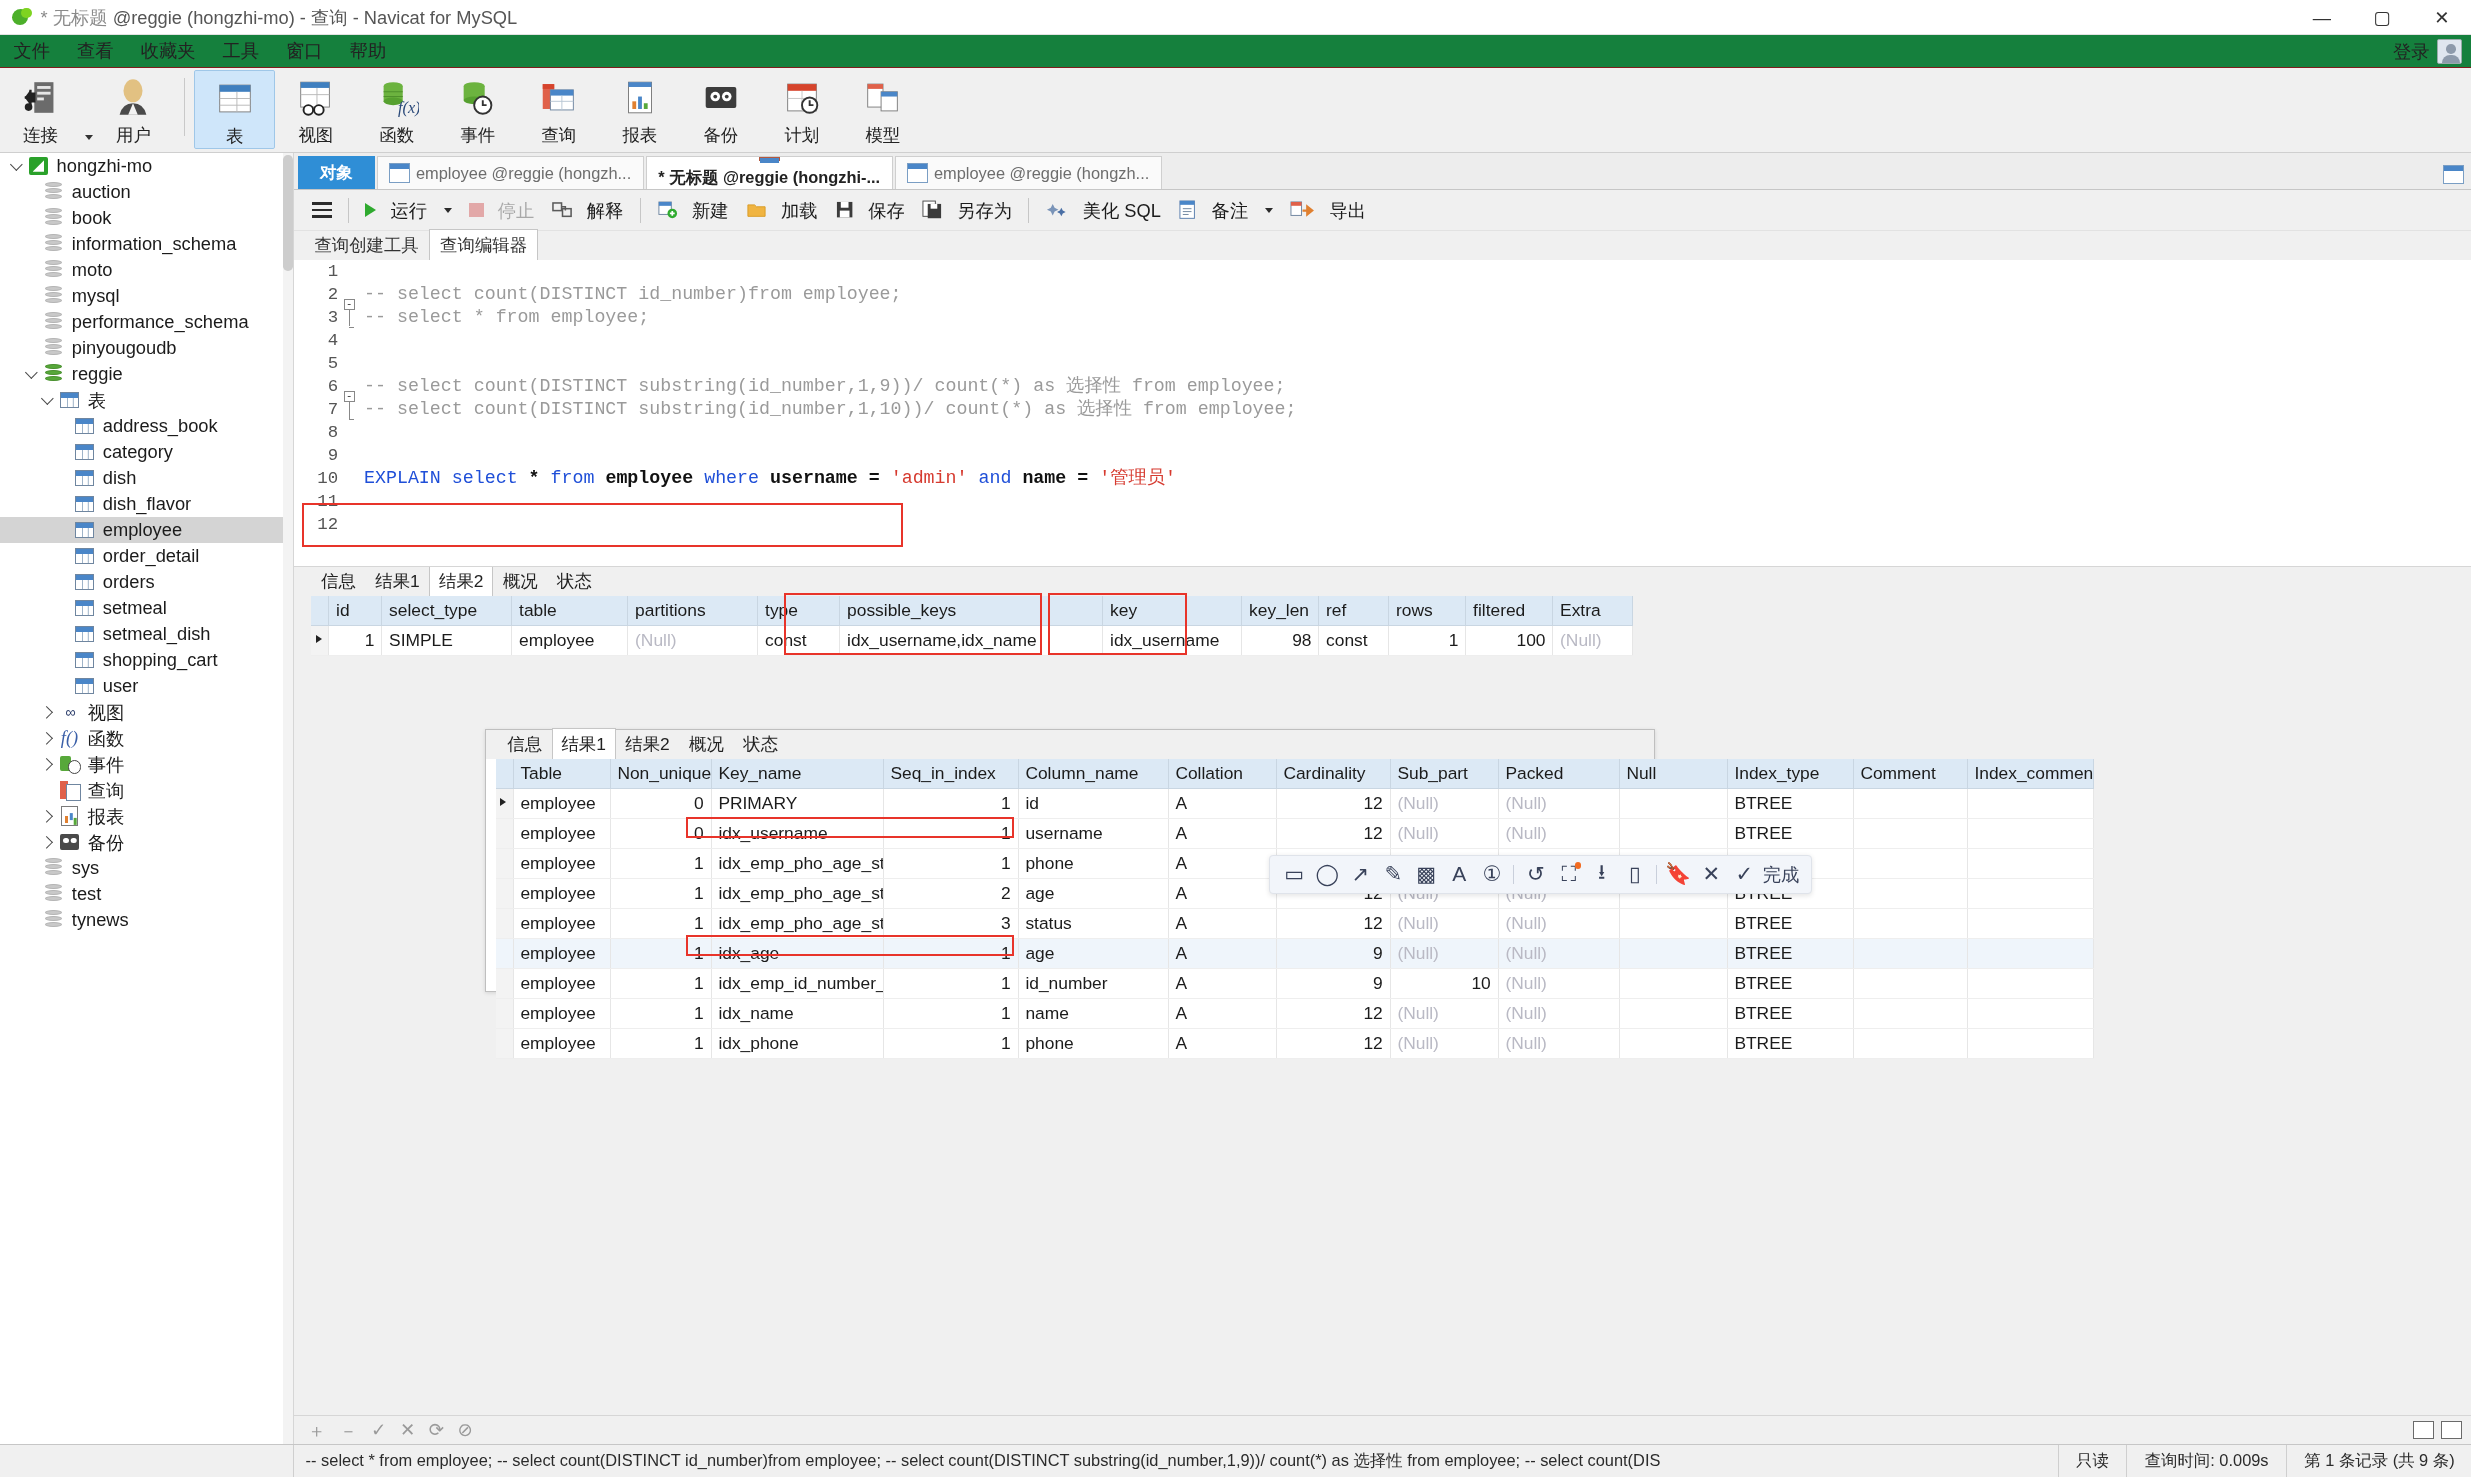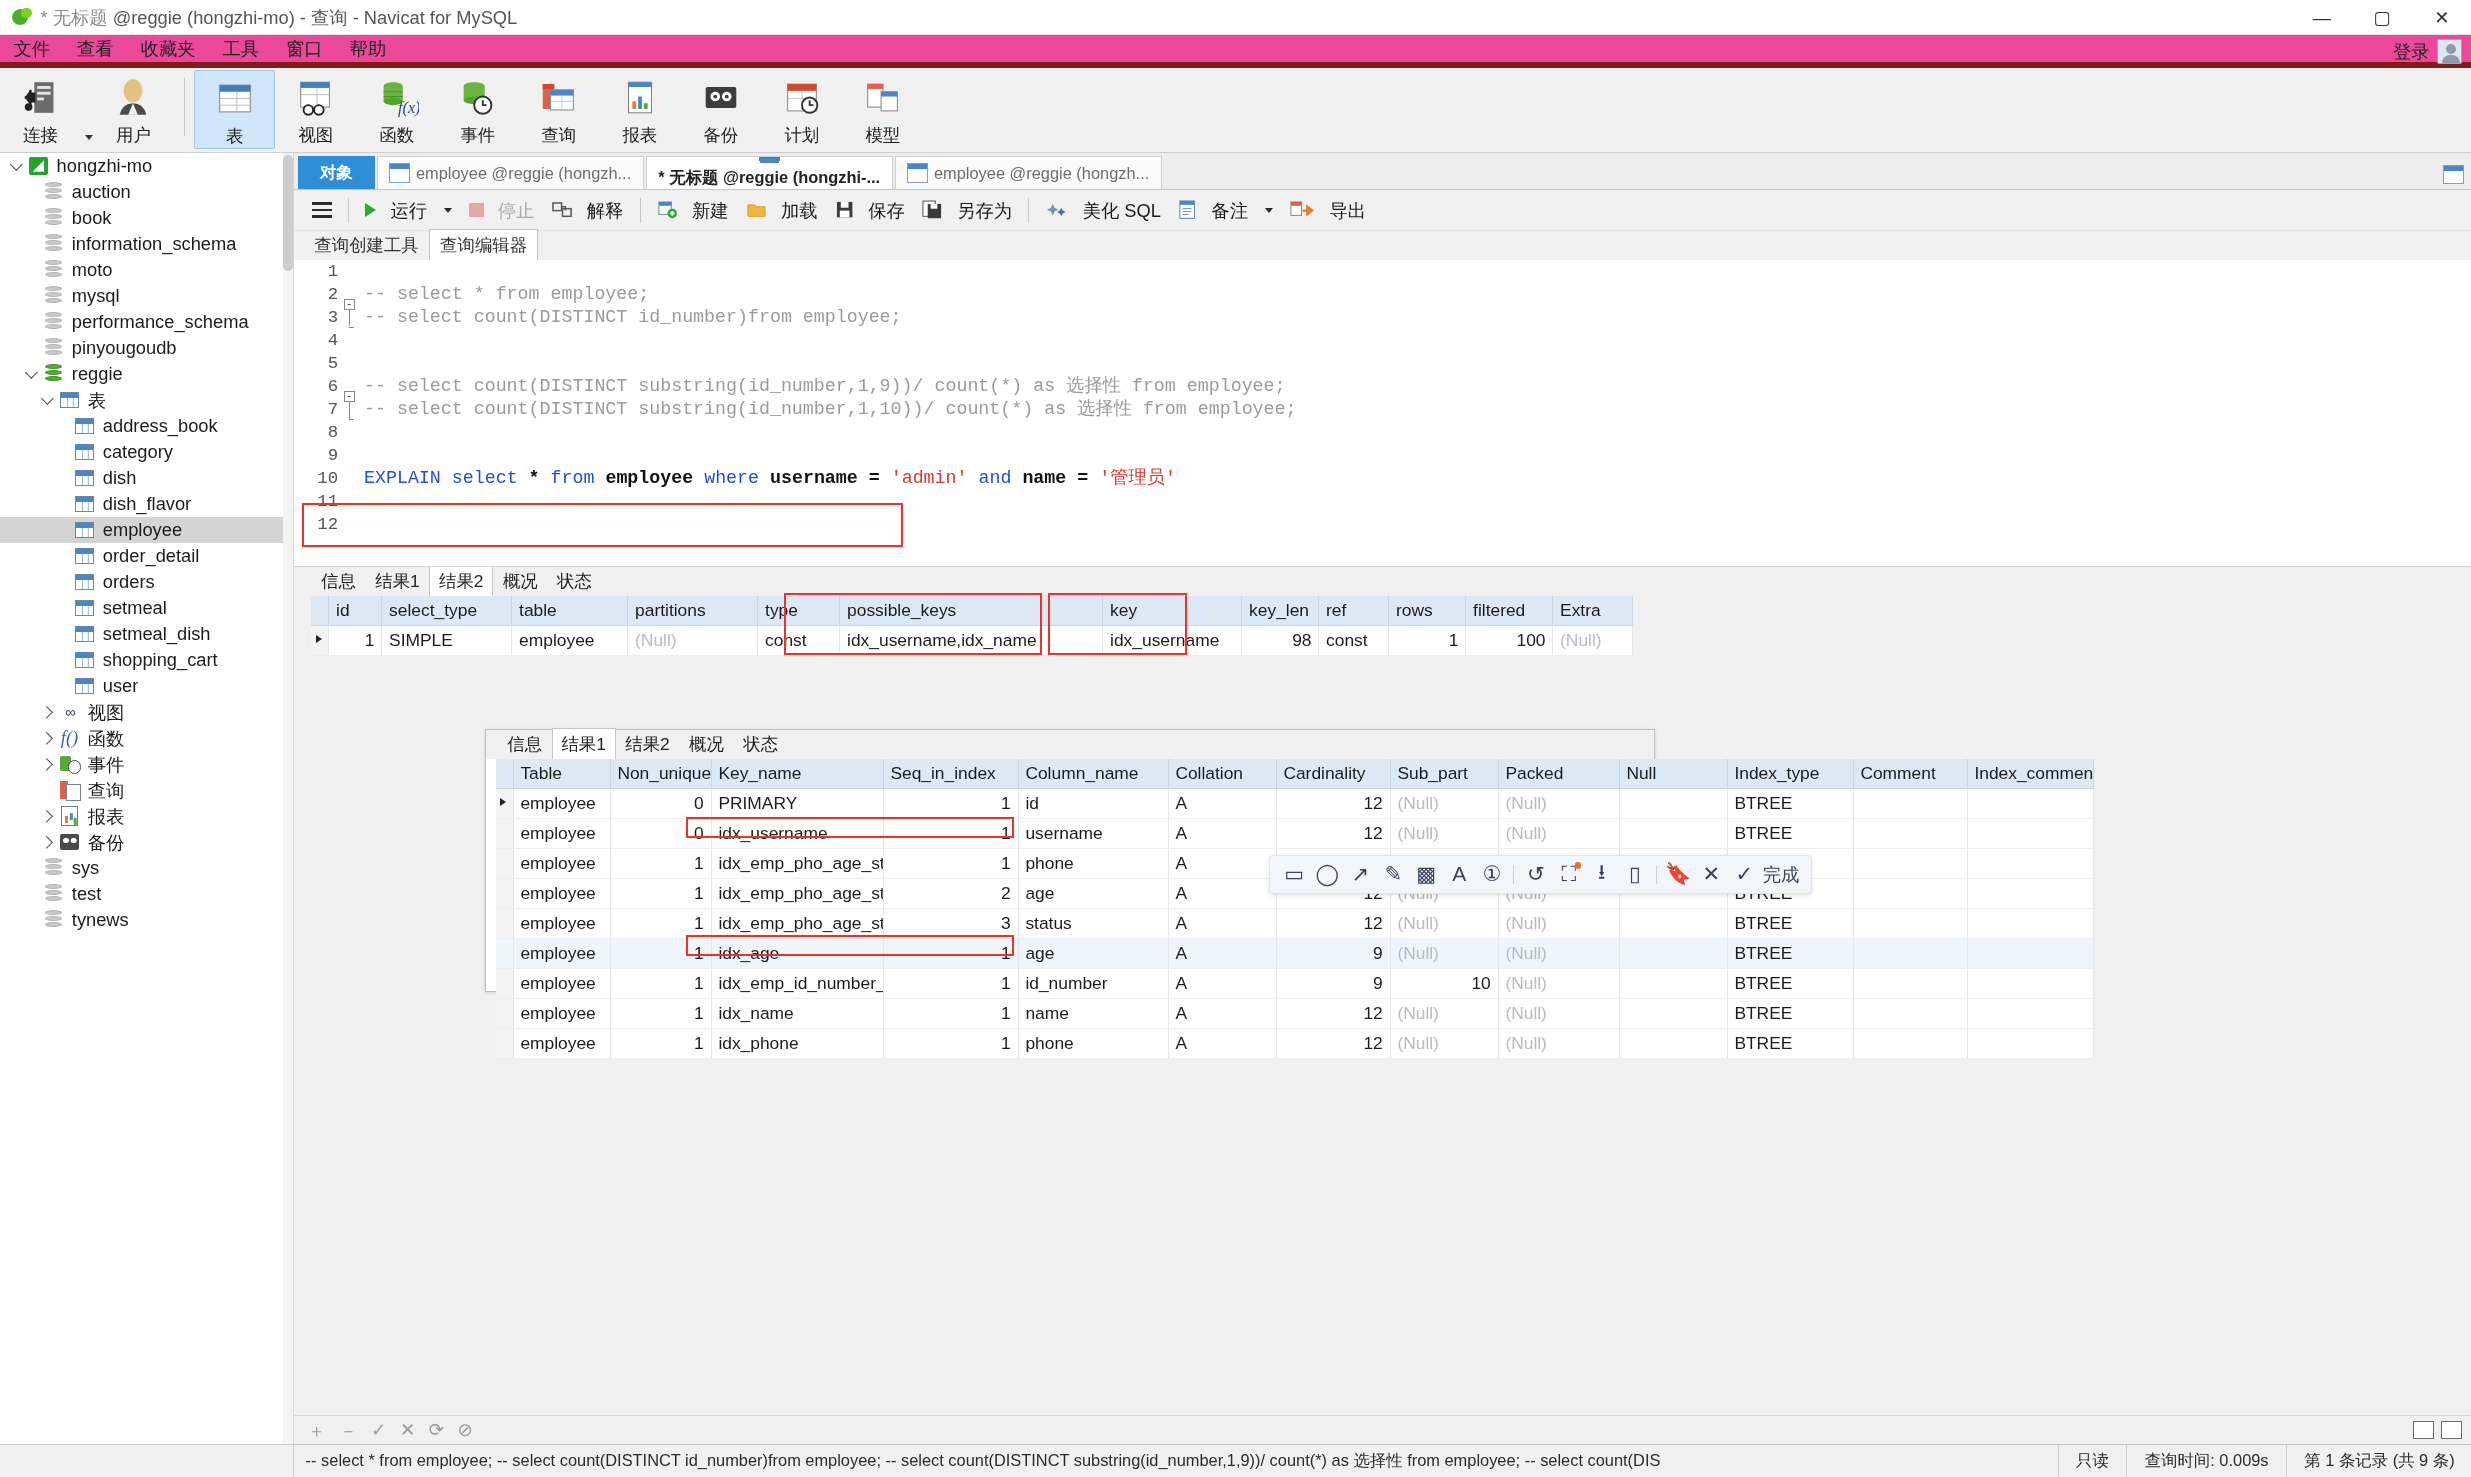--- a/index.html
+++ b/index.html
@@ -22,22 +22,22 @@
   .tb-logo { width: 25px; height: 21px; margin-left: 9.7px; margin-right: 5.8px; position: relative; }
   .tb-logo .d1 { position:absolute; left:1.9px; top:2.9px; width:16.4px; height:15.4px; background:#4caf2a; border-radius: 55% 45% 50% 50%; }
   .tb-logo .d2 { position:absolute; left:11.6px; top:1px; width:10.6px; height:10.6px; background:#7ed321; border-radius:50%; }
   .tb-title { font-size: 18.3px; color: #555; white-space: nowrap; }
   .tb-title .dim { color: #8a8a8a; }
   .win-ctrls { position: absolute; right: 0; top: 0; height: 35px; display: flex; }
   .win-btn { width: 60px; height: 35px; display:flex; align-items:center; justify-content:center; color:#333; font-size:18.3px; }
 
   
   .menubar {
-    height: 33px; background: #ec4899; display: flex; align-items: center;
-    position: relative; flex: none; border-bottom: 6px solid #7f1d1d;
+    height: 33px; background: #15803d; display: flex; 
+    position: relative; flex: none; border-bottom: 1px solid #7f1d1d;
   }
   .menu-item { padding: 2.9px 13.5px; font-size: 18.3px; color: #222; white-space: nowrap; }
   .menubar-right { position: absolute; right: 9.7px; top: 0; height: 33px; display: flex; align-items: center; gap: 7.7px; }
   .login-link { color: #222; font-size: 18.3px; }
   .avatar-sq { width: 25px; height: 25px; border: 1px solid #9aa; background: #dfe6ef; position: relative; border-radius: 1.9px; }
   .avatar-sq::before { content:""; position:absolute; left:7.7px; top:3.9px; width:9.7px; height:9.7px; border-radius:50%; background:#8d9aab; }
   .avatar-sq::after { content:""; position:absolute; left:3.9px; top:14.5px; width:17.4px; height:8.7px; border-radius:8.7px 8.7px 0 0; background:#8d9aab; }
 
   
   .maintoolbar {
@@ -808,22 +808,22 @@
         <div class="foldcol">
           <div class="foldbox" style="top:39px;">-</div>
           <div class="foldline" style="top:49px;height:17.4px;"></div>
           <div class="foldend" style="top:67px;"></div>
           <div class="foldbox" style="top:131px;">-</div>
           <div class="foldline" style="top:142px;height:17.4px;"></div>
           <div class="foldend" style="top:159px;"></div>
         </div>
         <div class="code" id="codearea">
             <div class="cl">&nbsp;</div>
+            <div class="cl"><span class="cmt">-- select count(DISTINCT id_number)from employee;</span></div>
             <div class="cl"><span class="cmt">-- select * from employee;</span></div>
-            <div class="cl"><span class="cmt">-- select count(DISTINCT id_number)from employee;</span></div>
             <div class="cl">&nbsp;</div>
             <div class="cl">&nbsp;</div>
             <div class="cl"><span class="cmt">-- select count(DISTINCT substring(id_number,1,9))/ count(*) as 选择性 from employee;</span></div>
             <div class="cl"><span class="cmt">-- select count(DISTINCT substring(id_number,1,10))/ count(*) as 选择性 from employee;</span></div>
             <div class="cl">&nbsp;</div>
             <div class="cl">&nbsp;</div>
             <div class="cl"><span class="kw">EXPLAIN</span><span class="idn"> </span><span class="kw">select</span><span class="idn"> * </span><span class="kw">from</span><span class="idn"> </span><span class="idn">employee</span><span class="idn"> </span><span class="kw">where</span><span class="idn"> </span><span class="idn">username</span><span class="idn"> = </span><span class="str">'admin'</span><span class="idn"> </span><span class="kw">and</span><span class="idn"> </span><span class="idn">name</span><span class="idn"> = </span><span class="str">'管理员'</span></div>
           </div>
         <div class="hl-box" style="left:7.7px; top:243px; width:601px; height:44px;"></div>
       </div>

